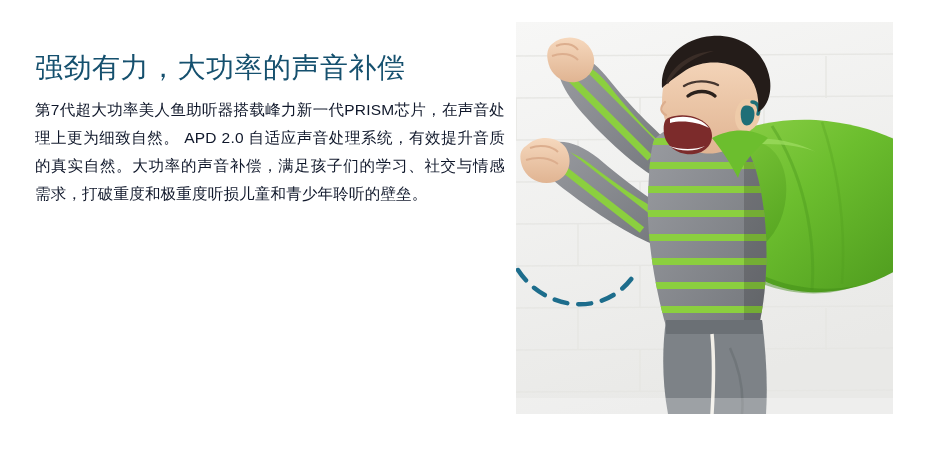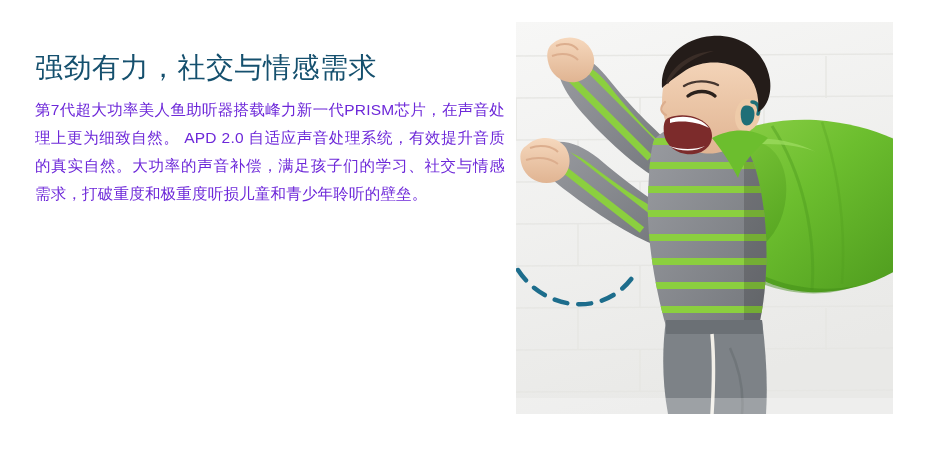--- a/index.html
+++ b/index.html
@@ -27,21 +27,21 @@
     line-height: 40px;
     color: #15506e;
     letter-spacing: 0.5px;
     font-weight: 400;
     margin: 0 0 8px 0;
     white-space: nowrap;
   }
   .body-copy {
     font-size: 15.5px;
     line-height: 28px;
-    color: #6d28d9;
+    color: #0f172a;
     margin: 0;
     text-align: justify;
     text-justify: inter-character;
     letter-spacing: 0.2px;
   }
 
   
   .photo {
     position: absolute;
     left: 516px;
@@ -54,21 +54,21 @@
   .photo svg {
     display: block;
     width: 100%;
     height: 100%;
   }
 </style>
 </head>
 <body>
 
 <div class="text-block">
-  <h1 class="headline">强劲有力，社交与情感需求</h1>
+  <h1 class="headline">强劲有力，大功率的声音补偿</h1>
   <p class="body-copy">第7代超大功率美人鱼助听器搭载峰力新一代PRISM芯片，在声音处理上更为细致自然。 APD 2.0 自适应声音处理系统，有效提升音质的真实自然。大功率的声音补偿，满足孩子们的学习、社交与情感需求，打破重度和极重度听损儿童和青少年聆听的壁垒。</p>
 </div>
 
 <div class="photo">
   <svg viewBox="0 0 377 392" preserveAspectRatio="xMidYMid slice">
     <defs>
       <linearGradient id="capeG" x1="0" y1="0" x2="1" y2="1">
         <stop offset="0%" stop-color="#8fd14a"></stop>
         <stop offset="45%" stop-color="#6cbe2e"></stop>
         <stop offset="100%" stop-color="#4e9b1e"></stop>

